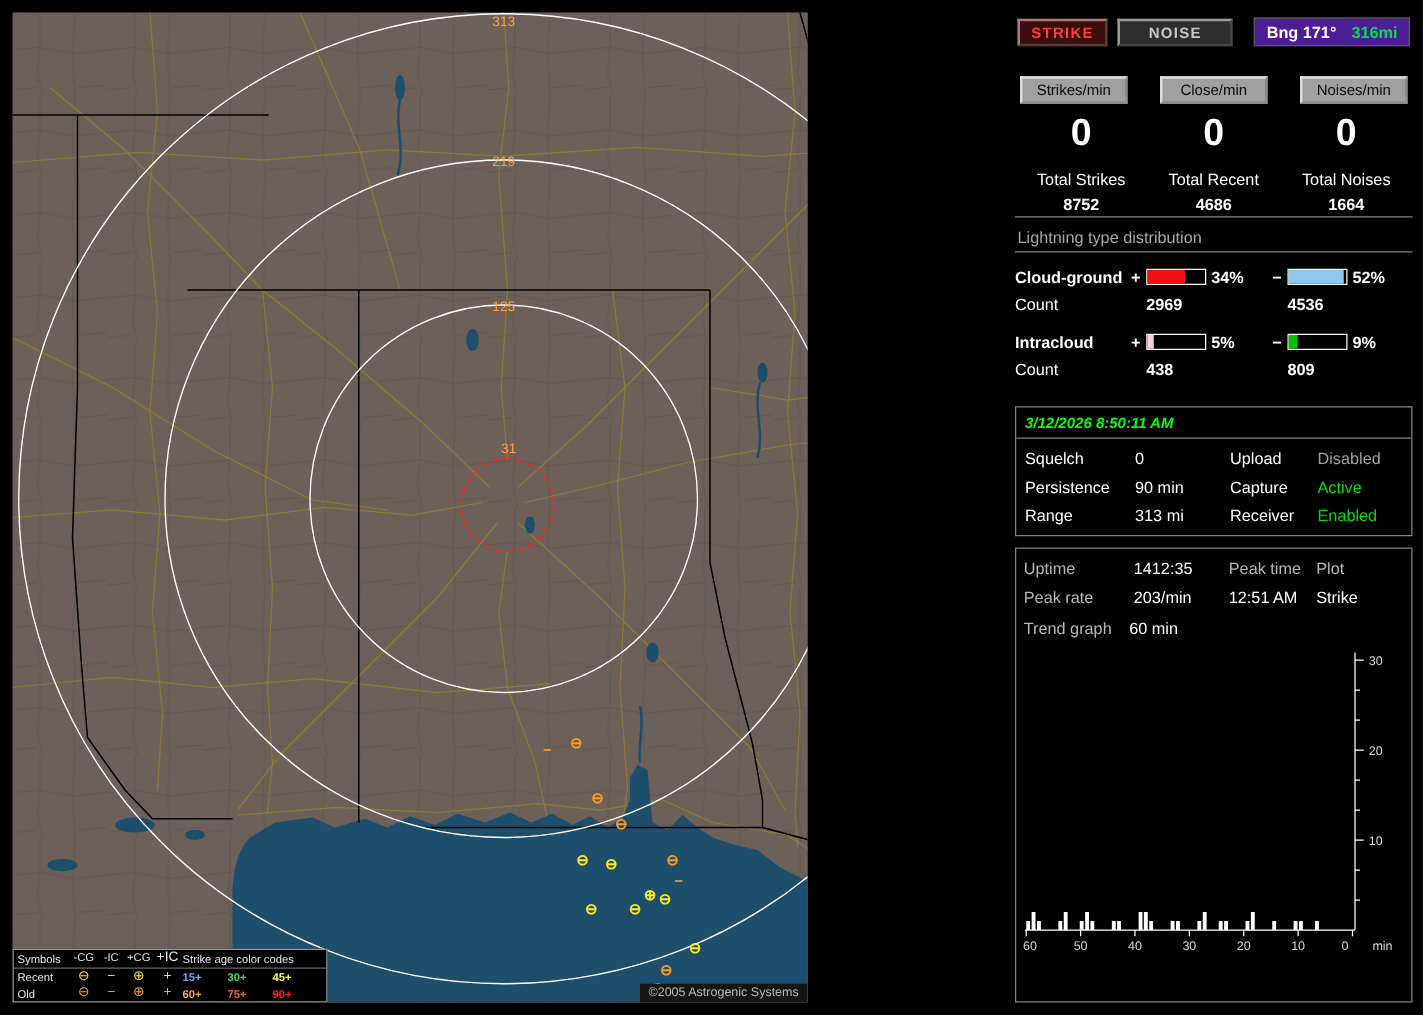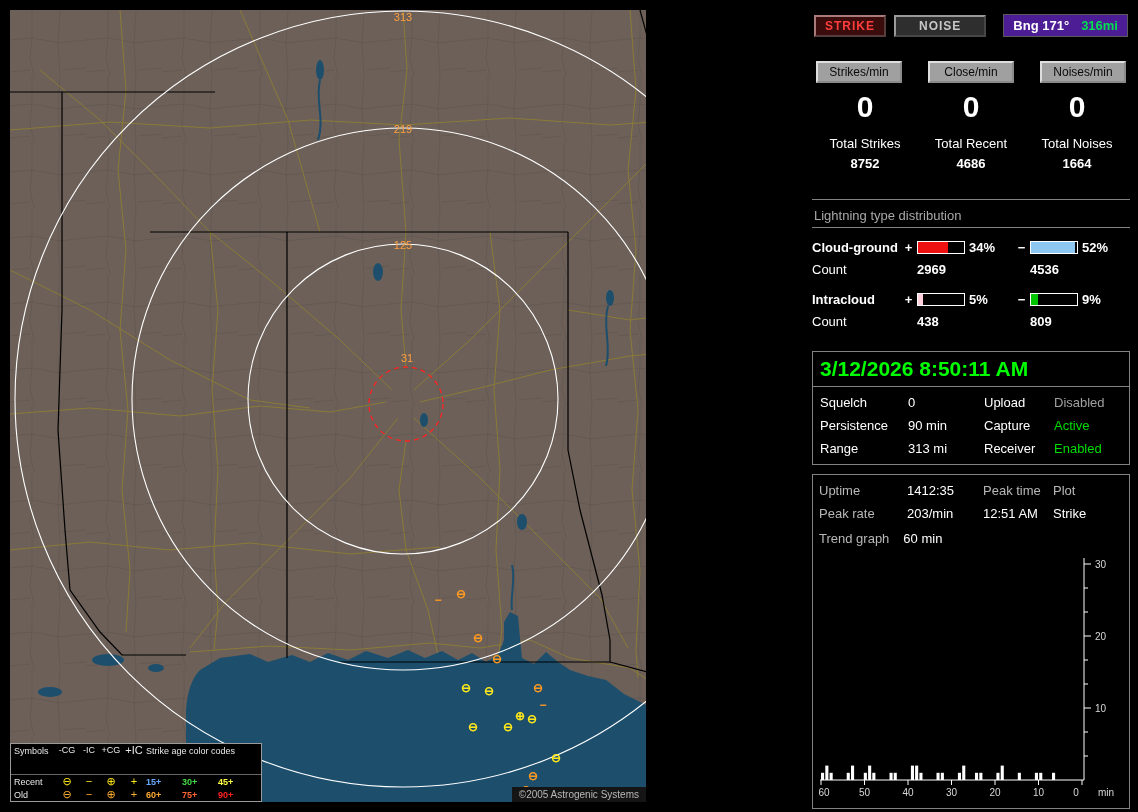--- a/index.html
+++ b/index.html
@@ -8,53 +8,53 @@
   
   .map-wrap{position:absolute;left:10px;top:10px;width:636px;height:792px;background:#6c6059;overflow:hidden;}
   .map-svg{position:absolute;left:0;top:0;}
   .strike-layer{position:absolute;left:0;top:0;width:100%;height:100%;pointer-events:none;}
   .strike{position:absolute;transform:translate(-50%,-50%);font-size:12px;font-weight:bold;line-height:1;}
   .copyright{position:absolute;right:0;bottom:0;background:#151515;color:#b8b8b8;font-size:10px;padding:2px 7px;}
 
   
   .legend{position:absolute;left:0;bottom:0;width:250px;background:#000;border:1px solid #9a9a9a;color:#e8e8e8;font-size:9px;}
   .lg-row{display:grid;grid-template-columns:42px 22px 22px 22px 24px 36px 36px 36px;align-items:center;padding:1px 3px;}
-  .lg-head{border-bottom:1px solid #666;padding-bottom:18px;}
+  .lg-head{border-bottom:1px solid #666;padding-bottom:2px;}
   .lg-age-title{grid-column:6/9;white-space:nowrap;}
   .lg-glyph{font-size:11px;text-align:center;line-height:1;}
   .lg-age{font-weight:bold;}
 
   
   .panel{position:absolute;left:812px;top:10px;width:318px;height:792px;color:#fff;font-size:13px;display:flex;flex-direction:column;}
   .p-top{display:flex;align-items:center;margin:4px 2px 24px 2px;}
   .btn-strike{background:#3a0c0c;border:2px outset #a97a7a;color:#ff3d3d;font-weight:bold;font-size:12px;padding:2px 9px;margin-right:8px;letter-spacing:1px;}
   .btn-noise{background:#2e2e2e;border:2px outset #9a9a9a;color:#c8c8c8;font-weight:bold;font-size:12px;padding:2px 23px;letter-spacing:1px;}
   .bng-box{margin-left:auto;border:1px solid #5a5a5a;background:#4c1d95;padding:3px 9px;font-weight:bold;font-size:13px;display:flex;gap:12px;white-space:nowrap;}
   .bng-range{color:#00e050;}
   .rate-row{display:grid;grid-template-columns:1fr 1fr 1fr;gap:26px;margin:0 4px;}
   .rate-btn{background:#a0a0a0;border:2px outset #dedede;color:#0a0a0a;font-size:12px;text-align:center;padding:2px 0;white-space:nowrap;}
   .zeros-row{display:grid;grid-template-columns:1fr 1fr 1fr;margin:7px 0 12px;}
   .zero{text-align:center;font-size:30px;font-weight:bold;}
-  .totals-row{display:grid;grid-template-columns:1fr 1fr 1fr;margin-bottom:26px;}
+  .totals-row{display:grid;grid-template-columns:1fr 1fr 1fr;}
   .total{text-align:center;}
   .t-label{font-size:13px;}
   .t-value{font-weight:bold;margin-top:5px;}
   .divider{border-top:1px solid #828282;margin:2px 0 0;}
   .dist-title{color:#a8a8a8;padding:8px 2px 4px;border-bottom:1px solid #828282;margin-bottom:9px;}
   .dist-row{display:grid;grid-template-columns:92px 1fr 1fr;align-items:center;margin:3px 0;}
   .dist-label{font-weight:bold;}
   .dist-group{display:flex;align-items:center;gap:4px;}
   .dist-sign{width:9px;text-align:center;font-weight:bold;}
   .bar{width:46px;height:11px;border:1px solid #fff;background:#000;}
   .bar i{display:block;height:100%;width:0;}
   .dist-pct{font-weight:bold;}
   .count-row{display:grid;grid-template-columns:92px 1fr 1fr;margin:4px 0 12px;}
   .count-val{font-weight:bold;padding-left:13px;}
   .info-box{border:1px solid #828282;margin-top:10px;background:#000;}
-  .date-row{border-bottom:1px solid #828282;padding:5px 7px;color:#00ff00;font-weight:bold;font-size:21px;}
+  .date-row{border-bottom:1px solid #828282;padding:5px 7px;color:#00ff00;font-weight:bold;font-size:12px;font-style:italic;}
   .settings,.stats{display:grid;grid-template-columns:88px 76px 70px 1fr;row-gap:8px;padding:8px 7px;}
   .stats{padding:2px 1px 0;}
   .gray{color:#b8b8b8;}
   .stats-box{border:1px solid #828282;margin-top:9px;flex:1;padding:6px 5px;display:flex;flex-direction:column;background:#000;}
   .trend-row{display:flex;gap:14px;margin:10px 1px 4px;}
   .trend-svg{margin:2px auto 0;display:block;}
 </style>
 </head>
 <body>
 

